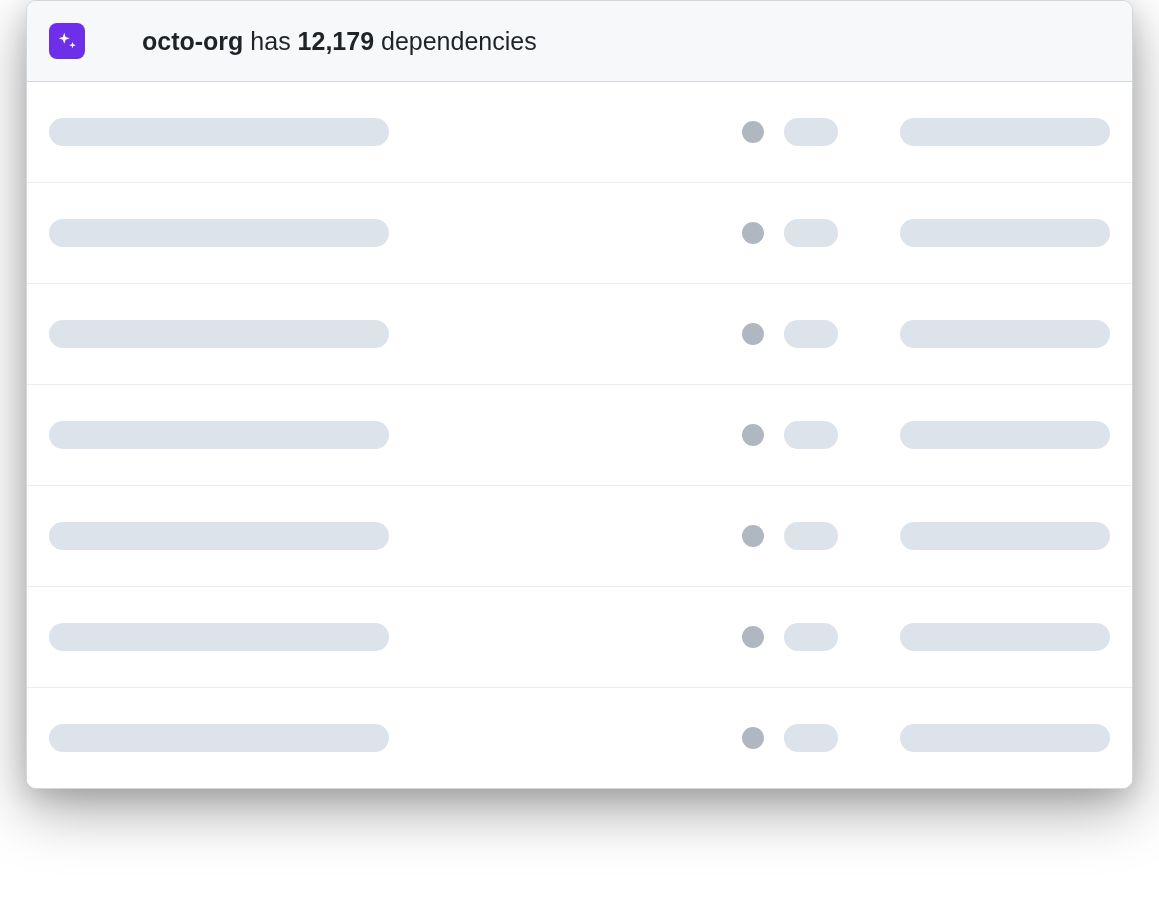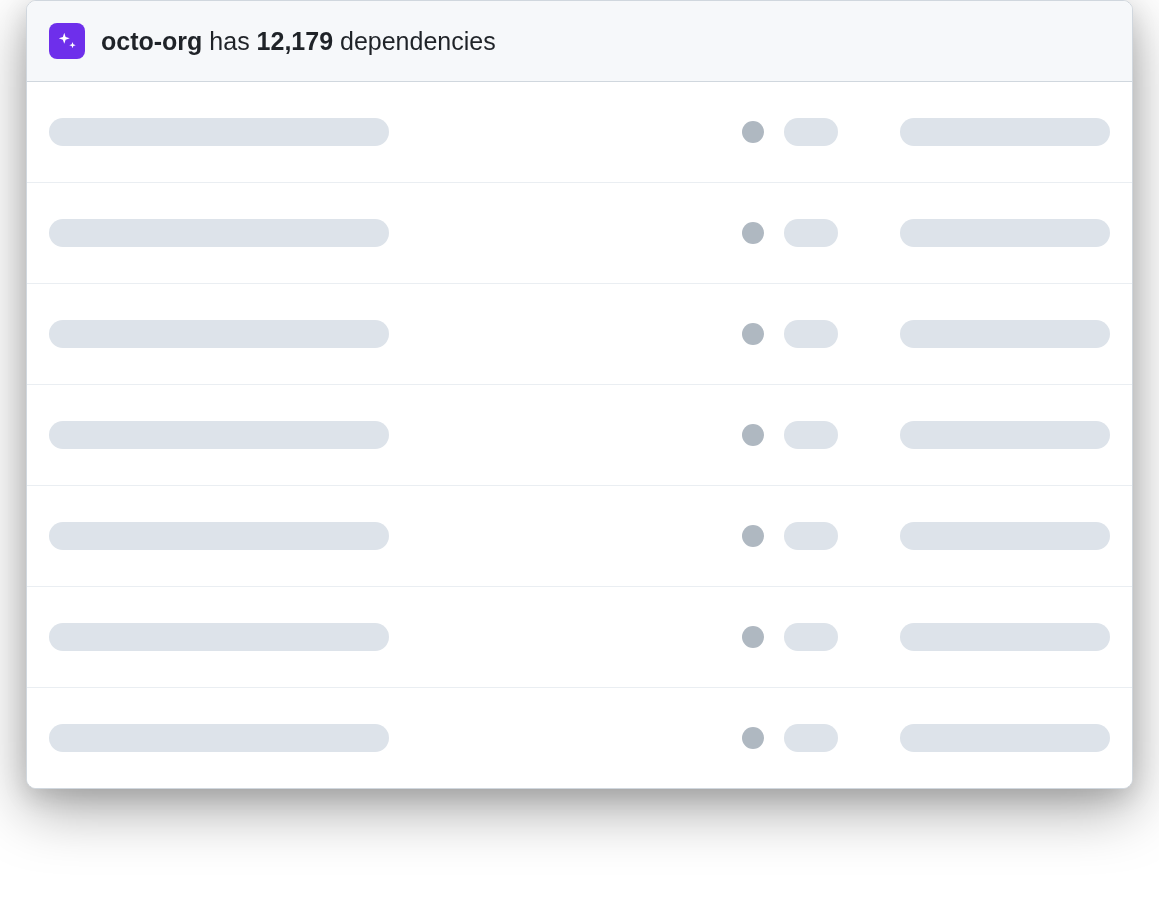--- a/index.html
+++ b/index.html
@@ -49,20 +49,21 @@
     
     .icon-badge svg {
       width: 22px;
       height: 22px;
     }
     
     .header-text {
       font-size: 25px;
       color: #1f2328;
       font-weight: 400;
+      margin-left: 41px;
     }
     
     .header-text .bold {
       font-weight: 600;
     }
     
     .list {
       background: #ffffff;
     }
     

